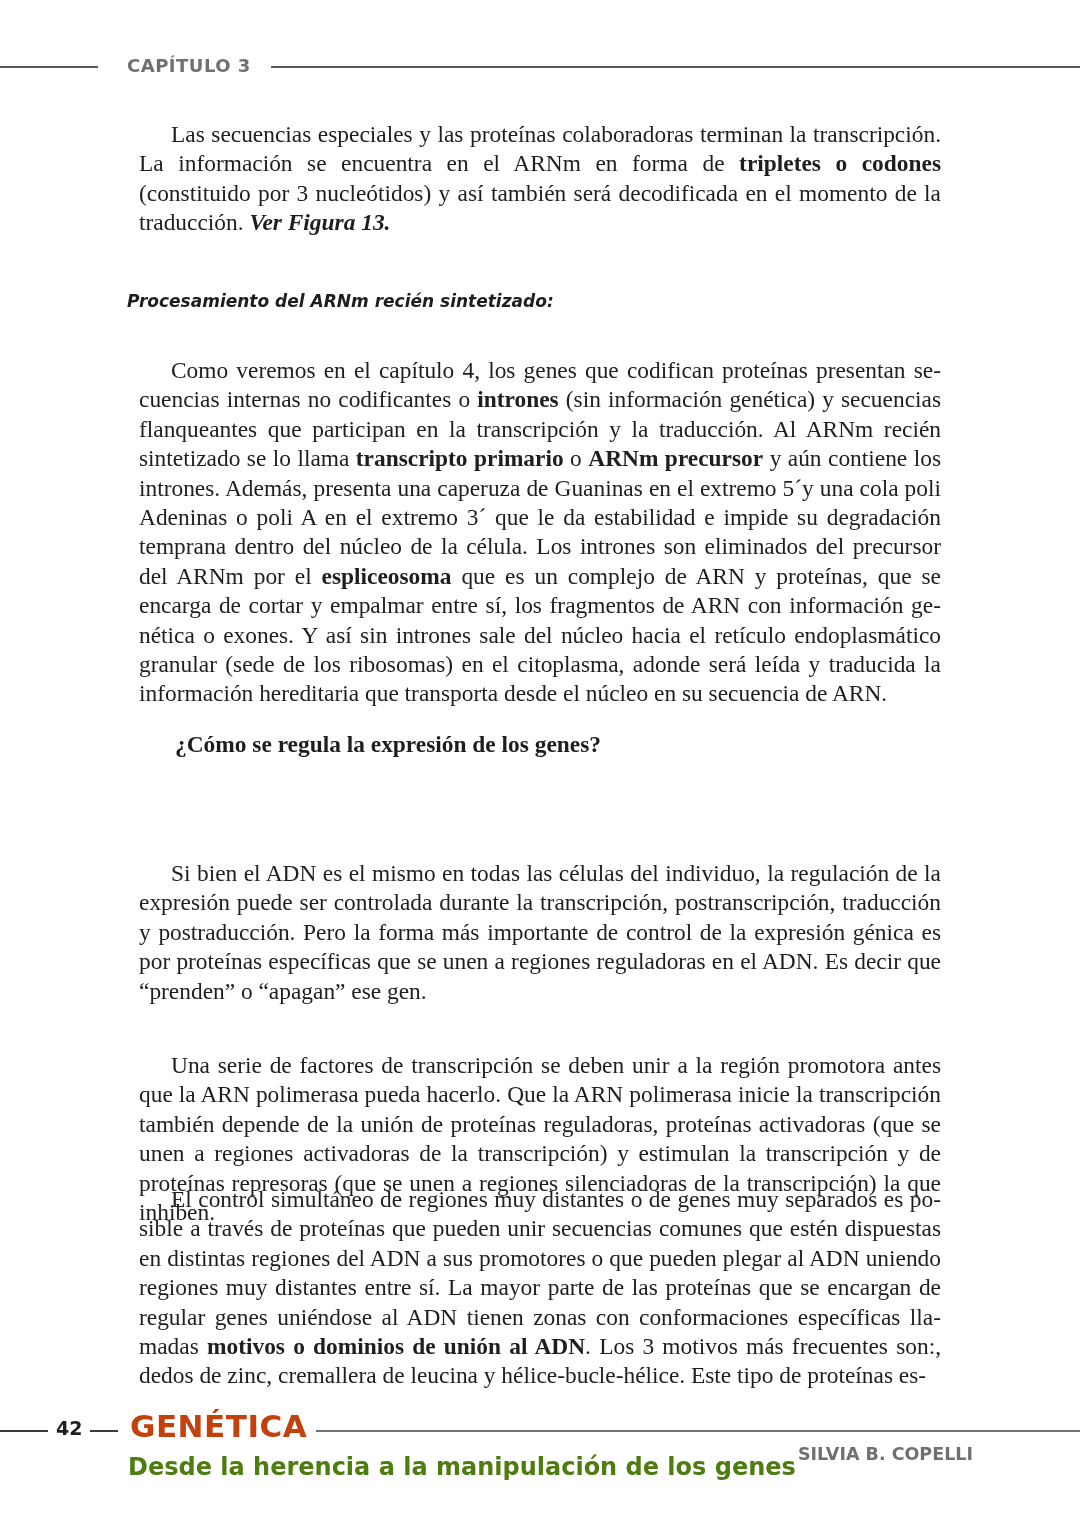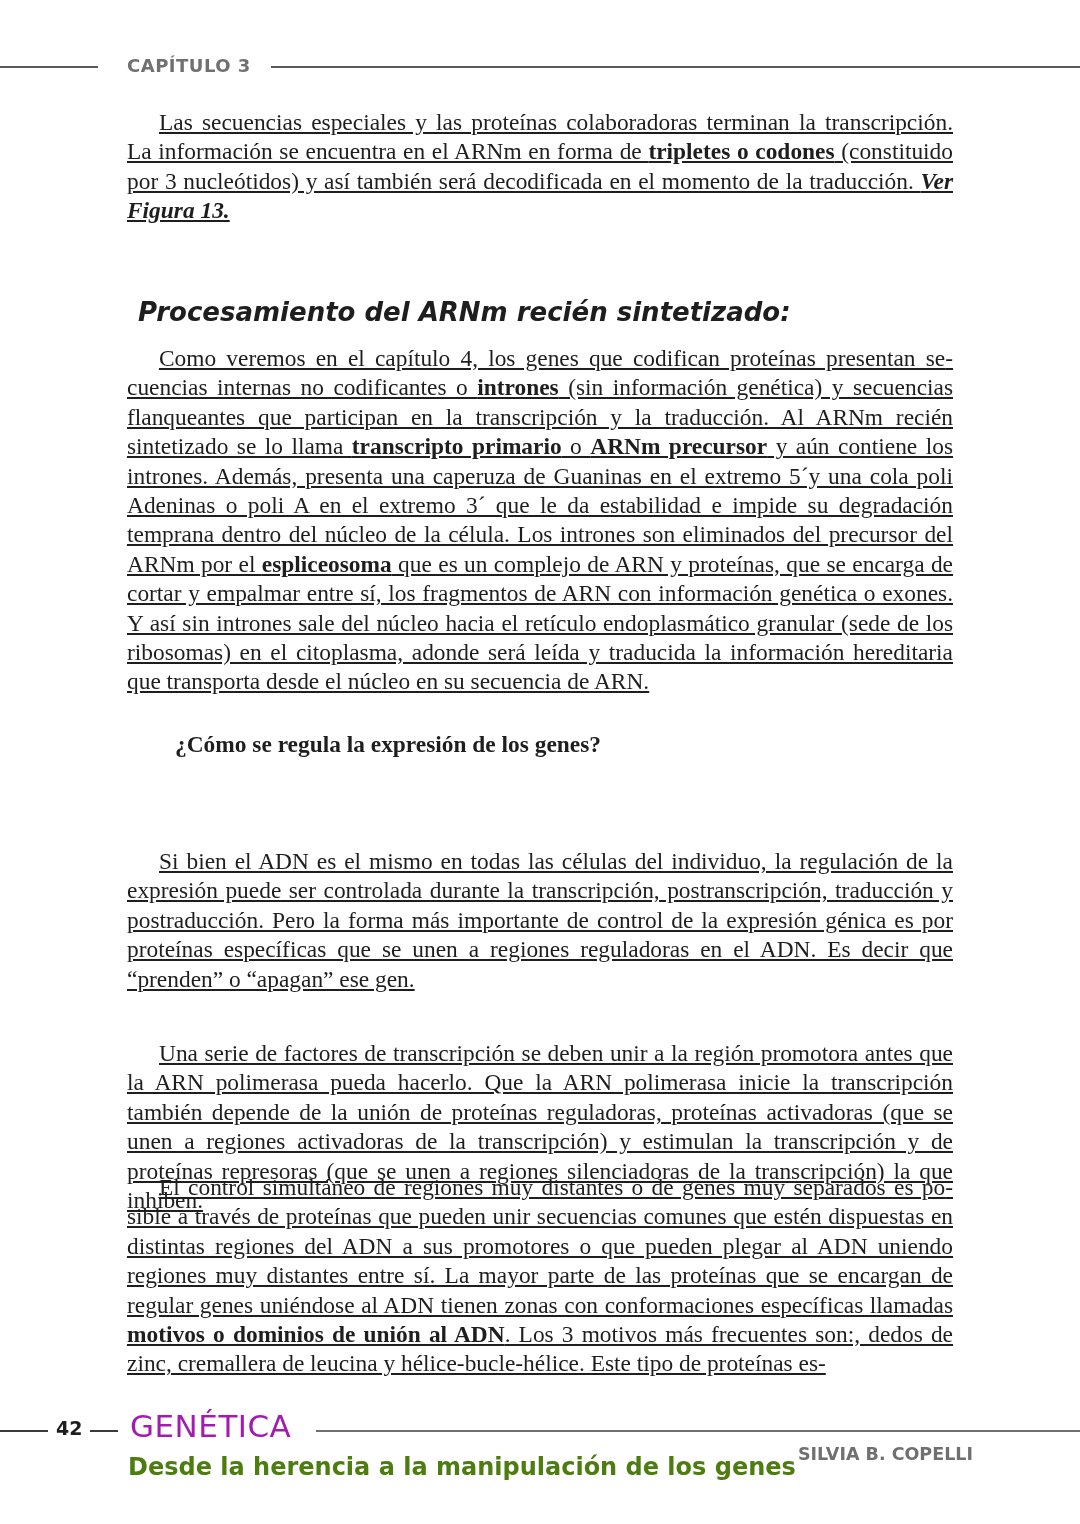--- a/index.html
+++ b/index.html
@@ -52,37 +52,36 @@
   }
 
   
   .content {
     position: absolute;
     left: 127px;
     width: 826px;
     top: 108px;
   }
   .para {
-    margin: 0;
+    margin: 12px;
     font-size: 23.4px;
     line-height: 29.4px;
     text-align: justify;
     text-indent: 32px;
     hyphens: manual;
-    text-decoration: underline;
   }
   .para b { font-weight: bold; }
   .para .ref { font-weight: bold; font-style: italic; }
 
   .section-title {
-    margin: 11px;
+    margin: 0;
     font-family: "DejaVu Sans", "Liberation Sans", sans-serif;
     font-weight: bold;
     font-style: italic;
-    font-size: 26px;
+    font-size: 17px;
     line-height: 30px;
     color: #1e1e1e;
   }
   .question-block {
     margin: 0;
     font-weight: bold;
     font-size: 23.4px;
     line-height: 29.4px;
     text-align: justify;
   }
@@ -126,24 +125,24 @@
     top: 22px;
     width: 28px;
     height: 2px;
     background: #3a3a3a;
   }
   .ftr-book-title {
     position: absolute;
     left: 130px;
     top: 0px;
     font-family: "DejaVu Sans", "Liberation Sans", sans-serif;
-    font-weight: normal;
+    font-weight: bold;
     font-size: 31px;
     letter-spacing: 0.5px;
-    color: #a21caf;
+    color: #c2410c;
     white-space: nowrap;
   }
   .ftr-rule-right {
     position: absolute;
     left: 316px;
     right: 0;
     top: 22px;
     height: 2px;
     background: #707070;
   }

